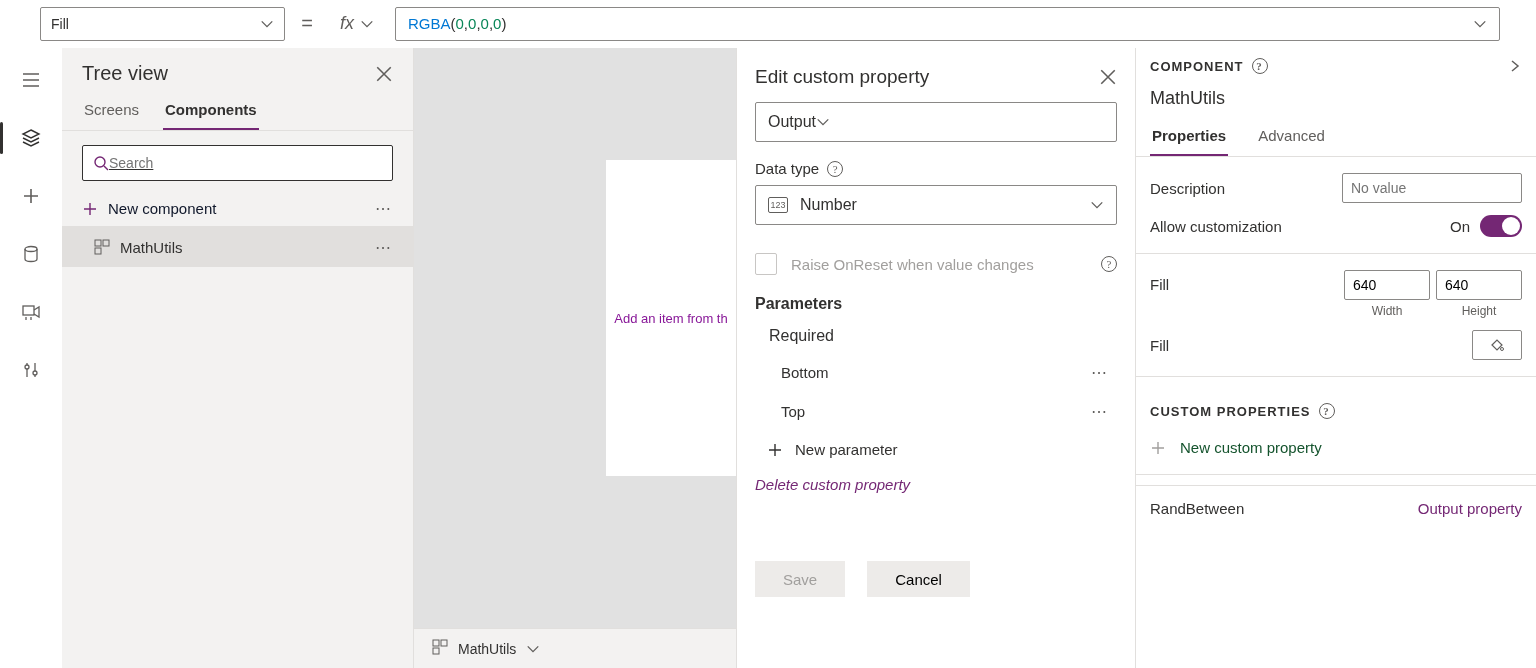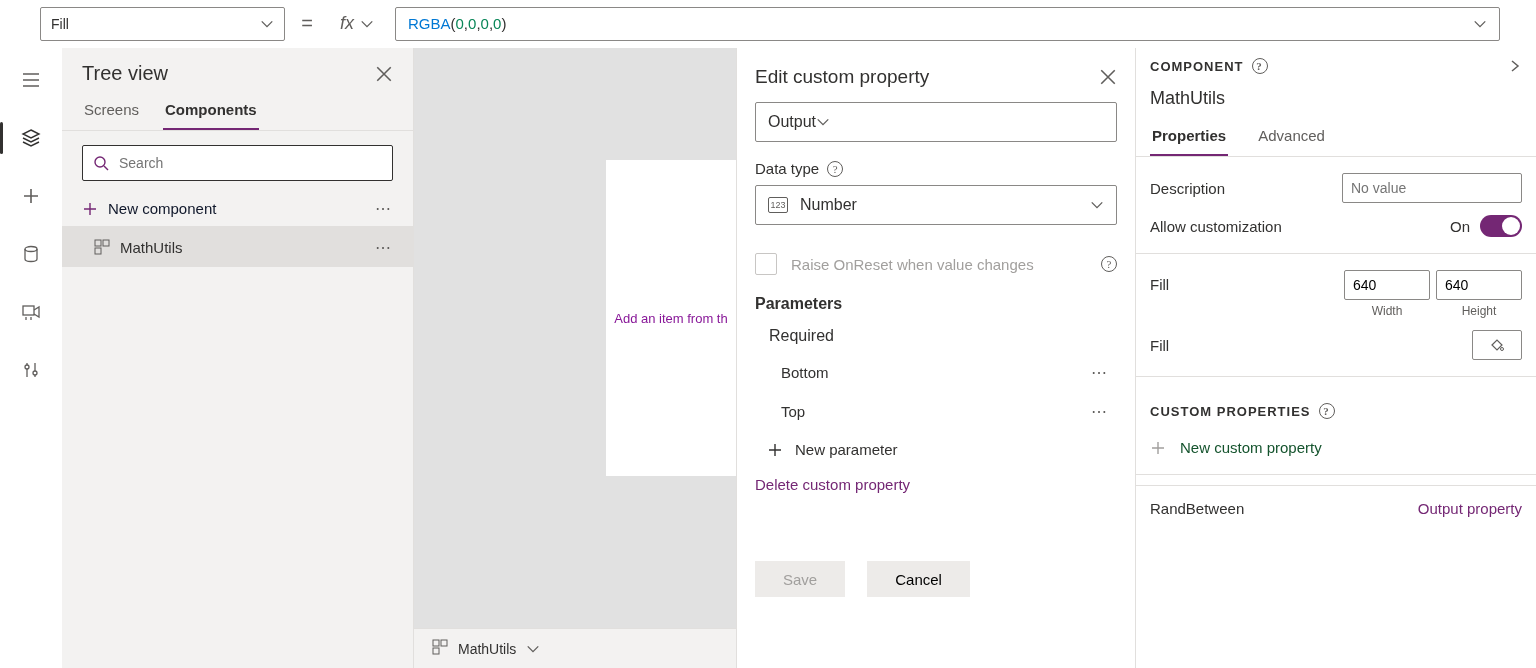--- a/index.html
+++ b/index.html
@@ -25,21 +25,21 @@
 
   
   .tree-panel { width: 352px; background: #f3f2f1; border-right: 1px solid #e1dfdd; display: flex; flex-direction: column; }
   .tree-header { display: flex; align-items: center; justify-content: space-between; padding: 14px 20px 8px 20px; }
   .tree-title { font-size: 20px; color: #323130; }
   .close-x { width: 18px; height: 18px; color: #605e5c; cursor: pointer; }
   .tree-tabs { display: flex; gap: 22px; padding: 0 20px; border-bottom: 1px solid #e1dfdd; }
   .tree-tab { padding: 8px 2px 10px 2px; font-size: 15px; color: #605e5c; cursor: pointer; }
   .tree-tab.active { color: #323130; font-weight: 600; border-bottom: 2px solid #742774; }
   .search-wrap { padding: 14px 20px 10px 20px; }
-  .search-box { height: 36px; border: 1px solid #323130; border-radius: 2px; display: flex; align-items: center; padding: 0 10px; gap: 10px; background: #fff; }
+  .search-box { height: 36px; border: 1px solid #323130; border-radius: 2px; display: flex; align-items: center; padding: 0 10px; background: #fff; text-decoration: underline; }
   .search-box input { border: none; outline: none; flex: 1; font-size: 14px; background: transparent; }
   .new-comp-row { display: flex; align-items: center; justify-content: space-between; padding: 8px 20px; }
   .new-comp { display: flex; align-items: center; gap: 10px; color: #0f172a; cursor: pointer; font-size: 15px; }
   .dots { color: #605e5c; font-size: 16px; cursor: pointer; letter-spacing: 2px; }
   .tree-list { border-top: 1px solid #e1dfdd; }
   .tree-row { display: flex; align-items: center; height: 40px; padding: 0 20px 0 10px; gap: 8px; cursor: pointer; font-size: 15px; }
   .tree-row.selected { background: #e1dfdd; }
   .chev-r { width: 14px; display: inline-flex; align-items: center; justify-content: center; color: #605e5c; }
   .comp-icon { width: 18px; color: #605e5c; display: inline-flex; align-items: center; }
 
@@ -60,21 +60,21 @@
   .dt-box { height: 40px; border: 1px solid #8a8886; border-radius: 2px; display: flex; align-items: center; justify-content: space-between; padding: 0 12px; cursor: pointer; font-size: 16px; margin-bottom: 22px; }
   .dt-left { display: flex; align-items: center; gap: 12px; }
   .dt-icon { width: 20px; height: 16px; border: 1px solid #605e5c; border-radius: 2px; display: inline-flex; align-items: center; justify-content: center; font-size: 9px; color: #605e5c; }
   .check-row { display: flex; align-items: center; gap: 14px; padding: 6px 0 20px 0; font-size: 15px; }
   .cbox { width: 22px; height: 22px; border: 1px solid #8a8886; border-radius: 2px; cursor: pointer; }
   .muted { color: #a19f9d; }
   .sect-title { font-size: 16px; font-weight: 600; margin-bottom: 10px; }
   .req-label { font-size: 16px; padding: 4px 0 8px 14px; }
   .param-row { display: flex; align-items: center; justify-content: space-between; padding: 10px 8px 10px 26px; font-size: 15px; cursor: pointer; }
   .new-param-row { display: flex; align-items: center; gap: 12px; padding: 10px 0 8px 12px; font-size: 15px; cursor: pointer; }
-  .delete-link { color: #742774; font-size: 15px; padding: 10px 0 18px 0; cursor: pointer; }
+  .delete-link { color: #742774; font-size: 15px; padding: 10px 0 18px 0; cursor: pointer; font-style: italic; }
   .btn-row { display: flex; gap: 22px; padding-top: 50px; }
   .btn { height: 36px; padding: 0 28px; display: flex; align-items: center; border: none; background: #edebe9; cursor: pointer; font-size: 15px; }
   .btn.disabled { color: #a19f9d; cursor: default; }
 
   
   .props-panel { width: 400px; background: #fff; display: flex; flex-direction: column; overflow-y: auto; }
   .props-sect-head { display: flex; align-items: center; justify-content: space-between; padding: 10px 14px; font-size: 13px; font-weight: 600; letter-spacing: 1px; color: #323130; }
   .props-name { font-size: 18px; padding: 4px 14px 10px 14px; }
   .props-tabs { display: flex; gap: 28px; padding: 0 14px; }
   .props-tab { padding: 8px 2px 10px 2px; font-size: 15px; color: #605e5c; cursor: pointer; }

